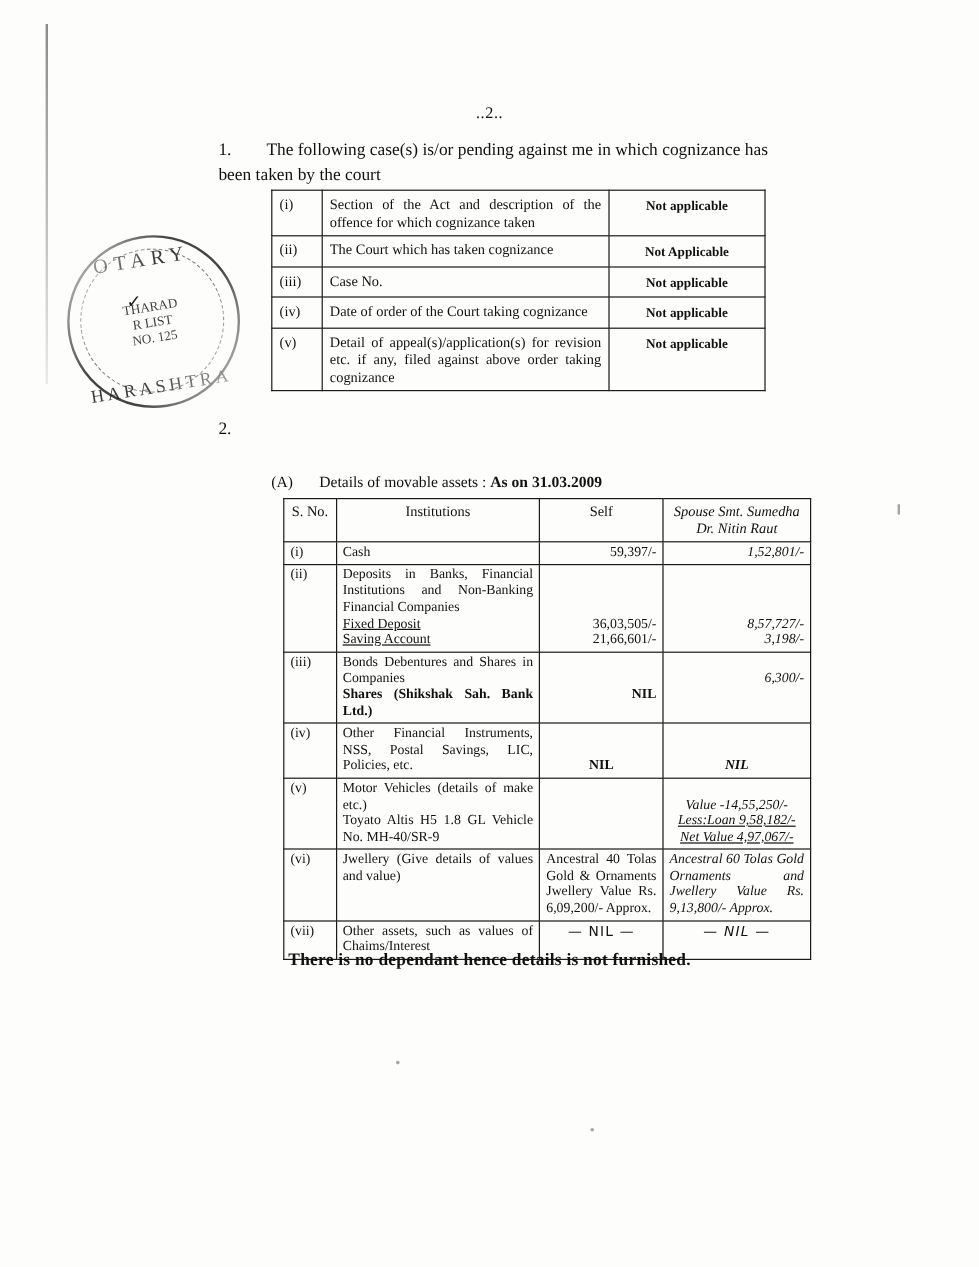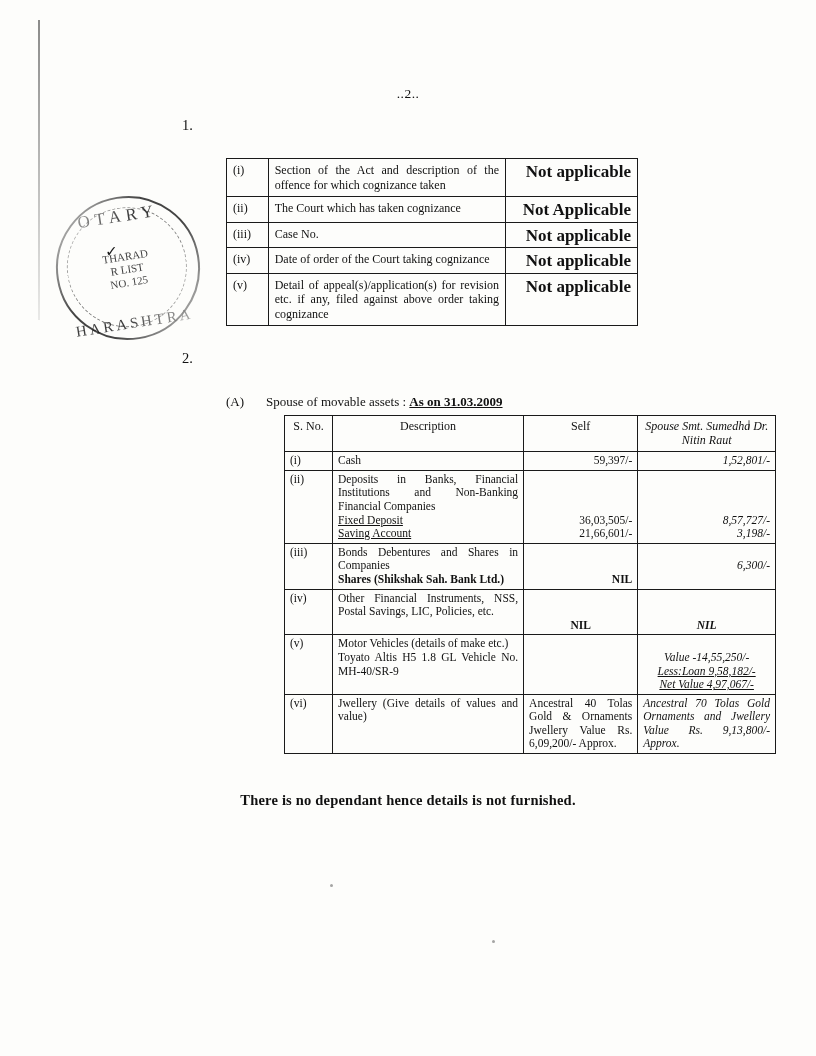--- a/index.html
+++ b/index.html
@@ -93,41 +93,39 @@
     vertical-align: top;
     padding: 4px 6px;
   }
   #cases-table {
     left: 226px;
     top: 158px;
     width: 412px;
   }
   #cases-table td.col-idx { width: 30px; text-align: left; }
   #cases-table td.col-desc { width: 238px; text-align: justify; }
-  #cases-table td.col-val  { width: 124px; text-align: right; font-weight: bold; font-size: 17px; padding-top: 6px;}
+  #cases-table td.col-val  { width: 124px; text-align: center; font-weight: bold; font-size: 11px; padding-top: 6px;}
 
   
   .assets-head {
     position: absolute;
     left: 226px;
     top: 394px;
     font-size: 13px;
   }
   .assets-head .label-a { display:inline-block; width: 40px; }
   .assets-head .date-strong {
     font-weight: bold;
-    text-decoration: underline;
   }
 
   
   #assets-table {
     left: 236px;
     top: 415px;
-    width: 492px;
-    margin-left: 48px;
+    width: 440px;
   }
   #assets-table td {
     padding: 2px 5px;
     font-size: 11.5px;
     line-height: 13.6px;
   }
   #assets-table td.h {
     text-align: center;
     font-weight: normal;
     font-size: 12px;
@@ -232,20 +230,21 @@
 
   <div class="scan-edge-left"></div>
   <div class="scan-speck" style="left:748px; top:420px; width:2px; height:9px; border-radius:1px;"></div>
   <div class="scan-speck" style="left:330px; top:884px; width:3px; height:3px;"></div>
   <div class="scan-speck" style="left:492px; top:940px; width:3px; height:3px;"></div>
 
   <div class="page-number">..2..</div>
 
   <div class="para para-1">
     <span class="num">1.</span>
+    <span class="body">The following case(s) is/or pending against me in which cognizance has been taken by the court</span>
   </div>
 
   <table class="doc-table" id="cases-table">
     <tbody>
       <tr>
         <td class="col-idx">(i)</td>
         <td class="col-desc">Section of the Act and description of the offence for which cognizance taken</td>
         <td class="col-val">Not applicable</td>
       </tr>
       <tr>
@@ -269,29 +268,29 @@
         <td class="col-val">Not applicable</td>
       </tr>
     </tbody>
   </table>
 
   <div class="para para-2">
     <span class="num">2.</span>
   </div>
 
   <div class="assets-head">
-    <span class="label-a">(A)</span><span>Spouse of movable assets :</span>
+    <span class="label-a">(A)</span><span>Details of movable assets :</span>
     <span class="date-strong">As on 31.03.2009</span>
   </div>
 
   <table class="doc-table" id="assets-table">
     <tbody>
       <tr>
         <td class="c-sno h">S. No.</td>
-        <td class="c-desc h">Description</td>
+        <td class="c-desc h">Institutions</td>
         <td class="c-self h">Self</td>
         <td class="c-spouse h b">Spouse Smt. Sumedha Dr. Nitin Raut</td>
       </tr>
 
       <tr>
         <td class="c-sno">(i)</td>
         <td class="c-desc">Cash</td>
         <td class="c-self right">59,397/-</td>
         <td class="c-spouse right">1,52,801/-</td>
       </tr>
@@ -363,23 +362,29 @@
           <span class="cellwrap center">Value -14,55,250/-</span>
           <span class="cellwrap center u">Less:Loan 9,58,182/-</span>
           <span class="cellwrap center u">Net Value 4,97,067/-</span>
         </td>
       </tr>
 
       <tr>
         <td class="c-sno">(vi)</td>
         <td class="c-desc just">Jwellery (Give details of values and value)</td>
         <td class="c-self just">Ancestral 40 Tolas Gold &amp; Ornaments Jwellery Value Rs. 6,09,200/- Approx.</td>
-        <td class="c-spouse just">Ancestral 70 Tolas Gold Ornaments and Jwellery Value Rs. 9,13,800/- Approx.</td>
-      </tr>
-
+        <td class="c-spouse just">Ancestral 60 Tolas Gold Ornaments and Jwellery Value Rs. 9,13,800/- Approx.</td>
+      </tr>
+
+      <tr>
+        <td class="c-sno">(vii)</td>
+        <td class="c-desc just">Other assets, such as values of Chaims/Interest</td>
+        <td class="c-self center hand">— NIL —</td>
+        <td class="c-spouse center hand">— NIL —</td>
+      </tr>
     </tbody>
   </table>
 
   <div class="footer-note">There is no dependant hence details is not furnished.</div>
 
   <div class="stamp">
     <div class="ring"></div>
     <div class="ring inner"></div>
     <div class="arc-top">OTARY</div>
     <div class="tick">✓</div>

